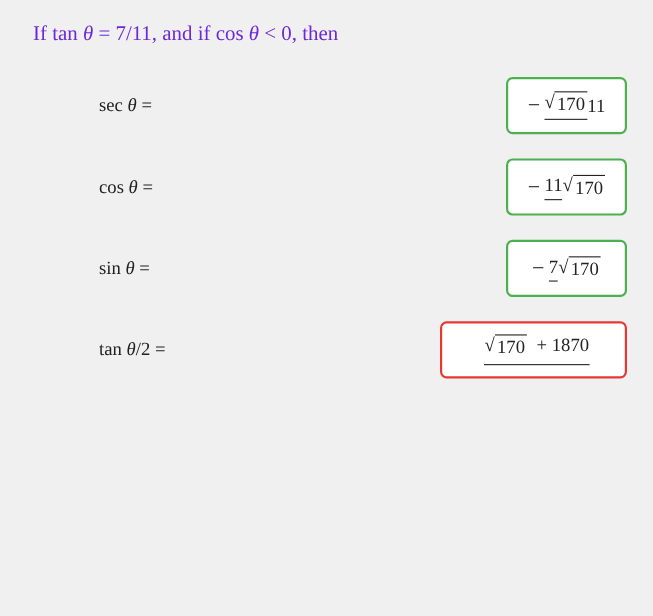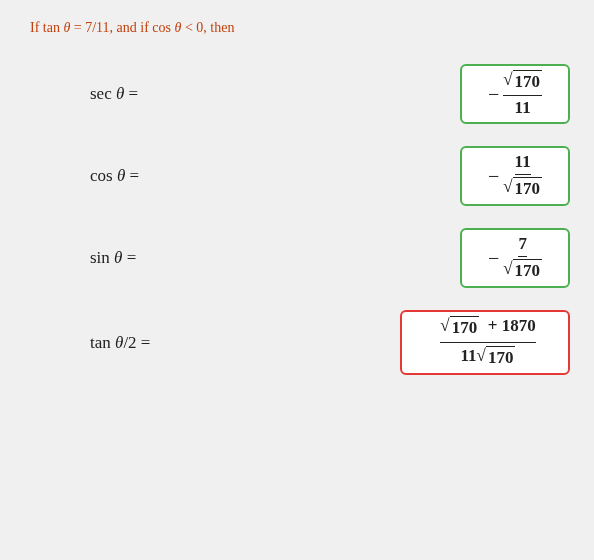--- a/index.html
+++ b/index.html
@@ -17,23 +17,23 @@
 
     .page {
       width: 594px;
       height: 560px;
       background: #f0f0f0;
       padding: 20px 30px;
       position: relative;
     }
 
     .intro-line {
-      font-size: 14px;
+      font-size: 19px;
       margin-bottom: 28px;
-      color: #c2410c;
+      color: #6d28d9;
     }
 
     .equations-area {
       display: flex;
       flex-direction: column;
       gap: 22px;
       margin-left: 60px;
     }
 
     .eq-row {
@@ -65,24 +65,22 @@
 
     .answer-box.empty {
       min-width: 44px;
       min-height: 44px;
       border: 2px solid #aaa;
       border-radius: 4px;
     }
 
     .fraction {
       display: inline-flex;
-      flex-direction: column;
       align-items: center;
       gap: 0px;
-      font-weight: bold;
     }
 
     .fraction .numer {
       border-bottom: 1.5px solid #222;
       padding-bottom: 2px;
       text-align: center;
       white-space: nowrap;
     }
 
     .fraction .denom {
@@ -164,23 +162,20 @@
       </div>
     </div>
 
     <div class="eq-row">
       <span class="eq-label math-text">tan <span class="italic">θ</span>/2 =</span>
       <div class="answer-box wide" style="border-color:#e53935; min-width:170px;">
         <div class="fraction">
           <div class="numer math-text" style="padding-bottom:3px;">
             <span class="rad-symbol">√</span><span style="border-top:1.5px solid #222;display:inline-block;padding:0 2px;line-height:1.3;vertical-align:top;">170</span>&nbsp; + 1870
           </div>
-          <div class="denom math-text" style="padding-top:3px;">
-            11<span class="rad-symbol">√</span><span style="border-top:1.5px solid #222;display:inline-block;padding:0 2px;line-height:1.3;vertical-align:top;">170</span>
-          </div>
         </div>
       </div>
     </div>
 
 
 
   </div>
 </div>
 
 </body></html>

